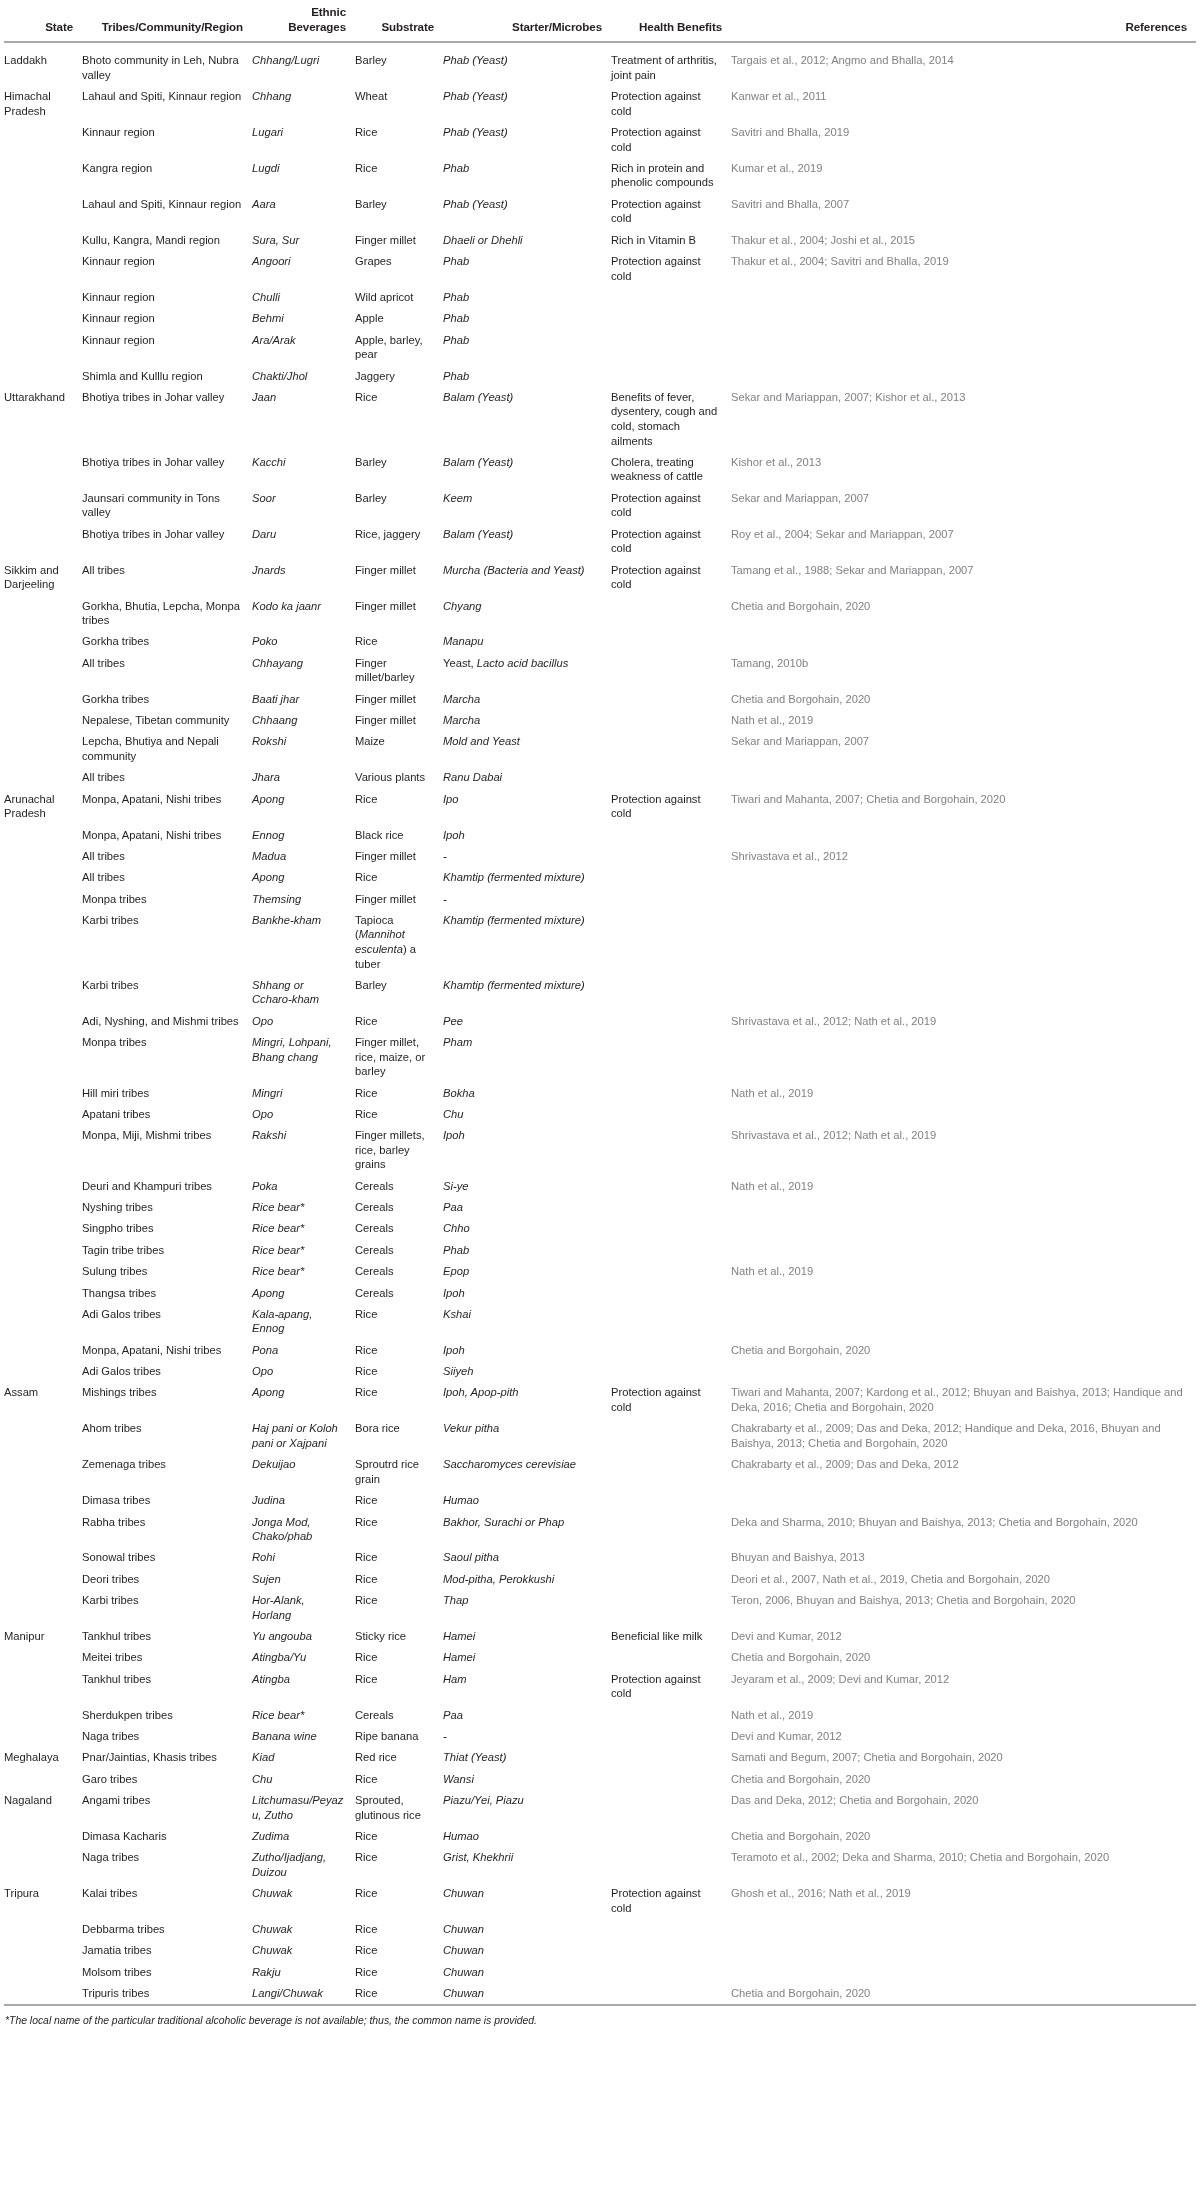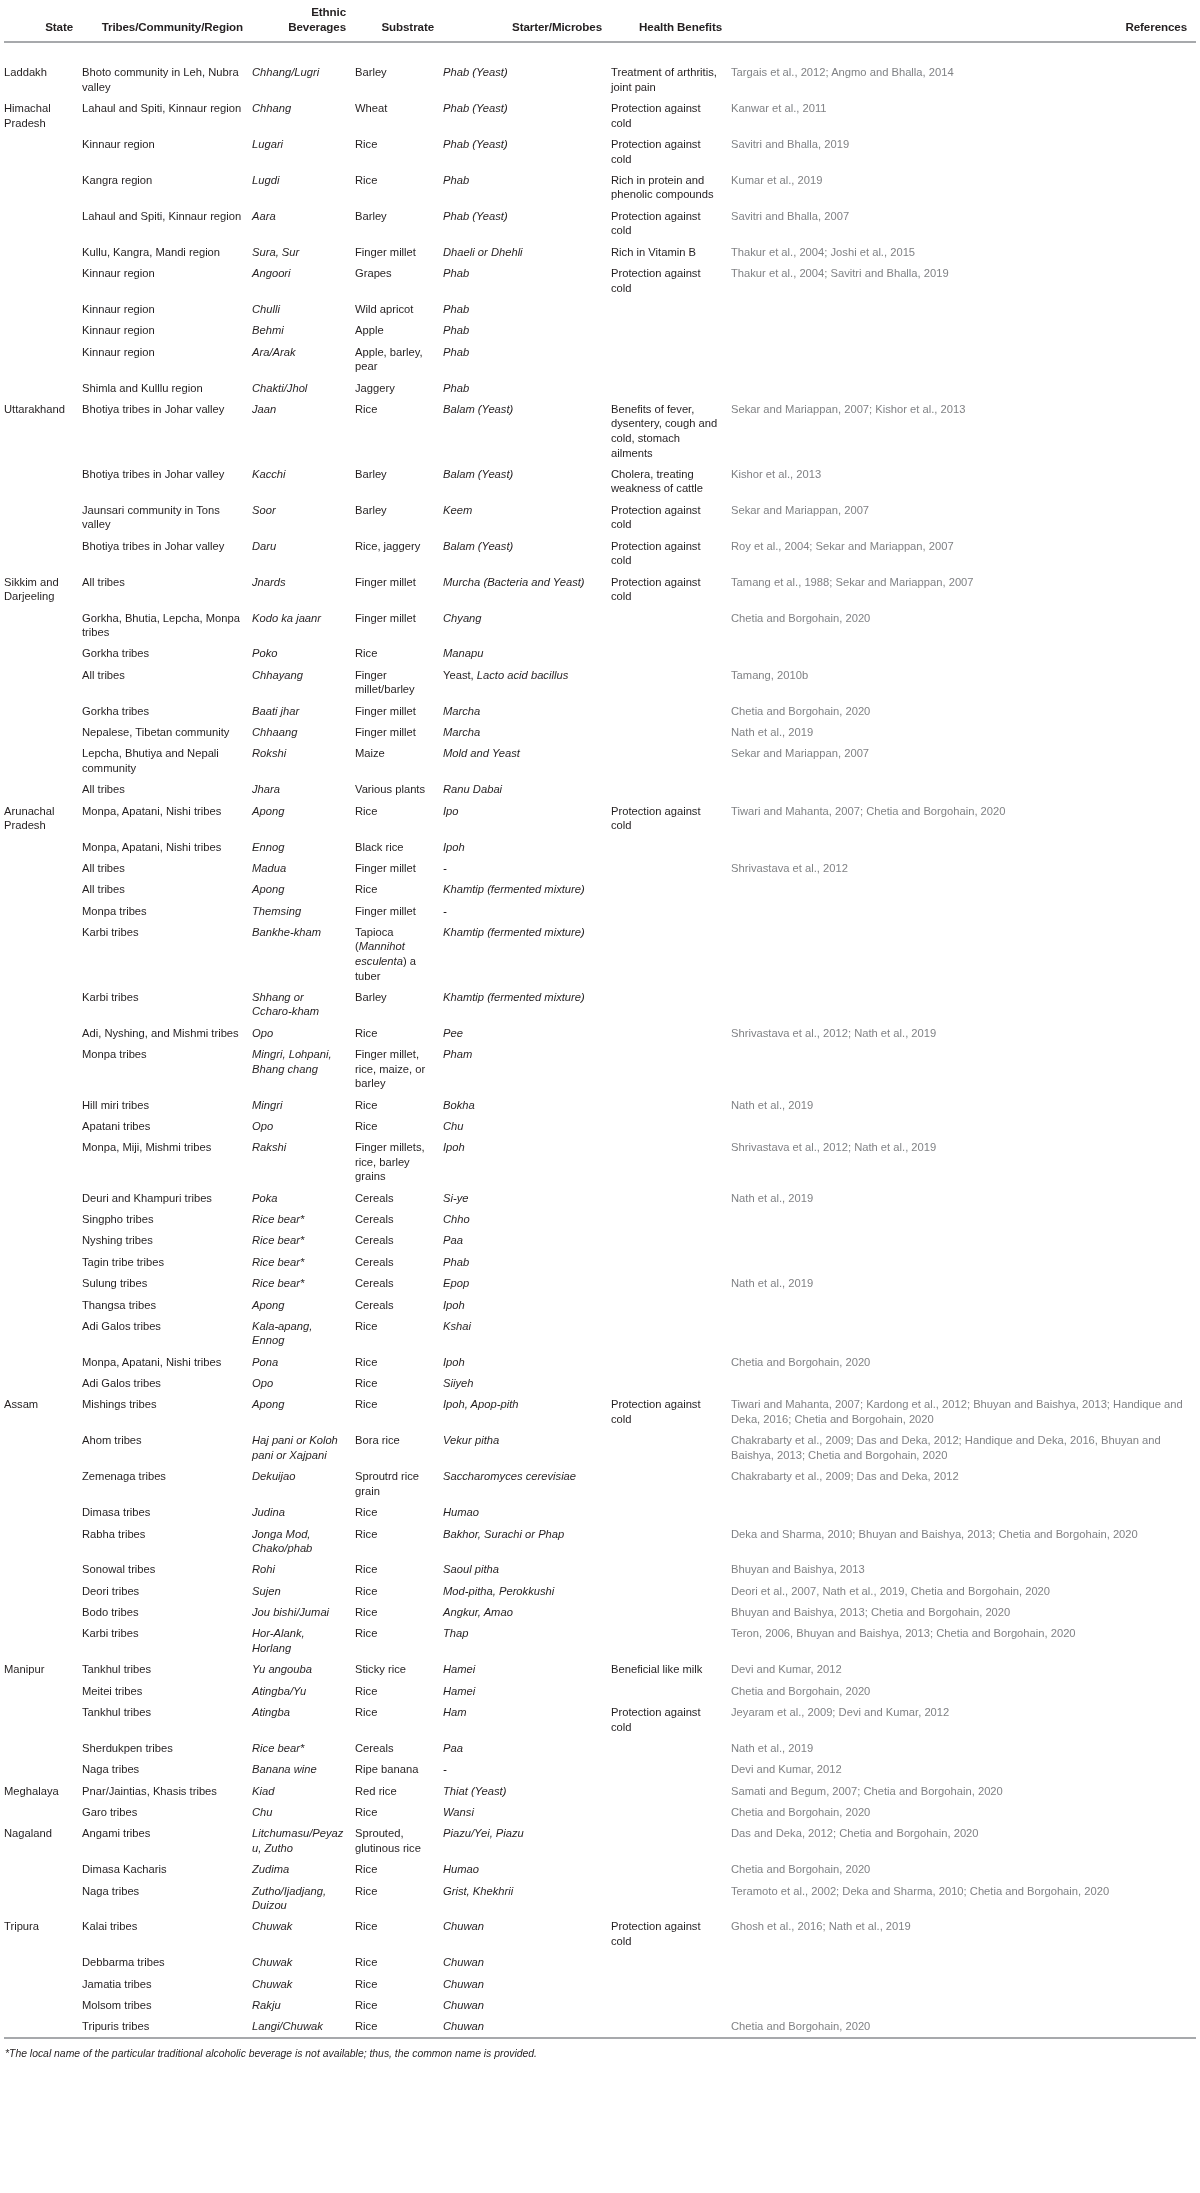--- a/index.html
+++ b/index.html
@@ -49,21 +49,21 @@
     border-bottom: 2.4px solid #a7a9ac;
   }
   tbody td {
     vertical-align: top;
     padding: 3.4px 9px 3.4px 0;
     color: #231f20;
     word-wrap: break-word;
     overflow-wrap: break-word;
     hyphens: none;
   }
-  tbody tr:first-child td { padding-top: 22px; }
+  tbody tr:first-child td { padding-top: 10px; }
   td.state  { white-space: normal; }
   td.bev, td.start { font-style: italic; }
   td.ref {
     color: #808285;
     font-style: normal;
   }
   td.health { color: #231f20; }
   
   .it { font-style: italic; }
   .ro { font-style: normal; }
@@ -422,38 +422,38 @@
           <td class="state"></td>
           <td class="tribe">Deuri and Khampuri tribes</td>
           <td class="bev">Poka</td>
           <td class="sub">Cereals</td>
           <td class="start">Si-ye</td>
           <td class="health"></td>
           <td class="ref">Nath et al., 2019</td>
         </tr>
         <tr>
           <td class="state"></td>
+          <td class="tribe">Nyshing tribes</td>
+          <td class="bev">Rice bear*</td>
+          <td class="sub">Cereals</td>
+          <td class="start">Paa</td>
+          <td class="health"></td>
+          <td class="ref"></td>
+        </tr>
+        <tr>
+          <td class="state"></td>
           <td class="tribe">Singpho tribes</td>
           <td class="bev">Rice bear*</td>
           <td class="sub">Cereals</td>
           <td class="start">Chho</td>
           <td class="health"></td>
           <td class="ref"></td>
         </tr>
         <tr>
           <td class="state"></td>
-          <td class="tribe">Nyshing tribes</td>
-          <td class="bev">Rice bear*</td>
-          <td class="sub">Cereals</td>
-          <td class="start">Paa</td>
-          <td class="health"></td>
-          <td class="ref"></td>
-        </tr>
-        <tr>
-          <td class="state"></td>
           <td class="tribe">Tagin tribe tribes</td>
           <td class="bev">Rice bear*</td>
           <td class="sub">Cereals</td>
           <td class="start">Phab</td>
           <td class="health"></td>
           <td class="ref"></td>
         </tr>
         <tr>
           <td class="state"></td>
           <td class="tribe">Sulung tribes</td>
@@ -554,29 +554,20 @@
           <td class="ref">Bhuyan and Baishya, 2013</td>
         </tr>
         <tr>
           <td class="state"></td>
           <td class="tribe">Deori tribes</td>
           <td class="bev">Sujen</td>
           <td class="sub">Rice</td>
           <td class="start">Mod-pitha, Perokkushi</td>
           <td class="health"></td>
           <td class="ref">Deori et al., 2007, Nath et al., 2019, Chetia and Borgohain, 2020</td>
-        </tr>
-        <tr>
-          <td class="state"></td>
-          <td class="tribe">Bodo tribes</td>
-          <td class="bev">Jou bishi/Jumai</td>
-          <td class="sub">Rice</td>
-          <td class="start">Angkur, Amao</td>
-          <td class="health"></td>
-          <td class="ref">Bhuyan and Baishya, 2013; Chetia and Borgohain, 2020</td>
         </tr>
         <tr>
           <td class="state"></td>
           <td class="tribe">Karbi tribes</td>
           <td class="bev">Hor-Alank, Horlang</td>
           <td class="sub">Rice</td>
           <td class="start">Thap</td>
           <td class="health"></td>
           <td class="ref">Teron, 2006, Bhuyan and Baishya, 2013; Chetia and Borgohain, 2020</td>
         </tr>

